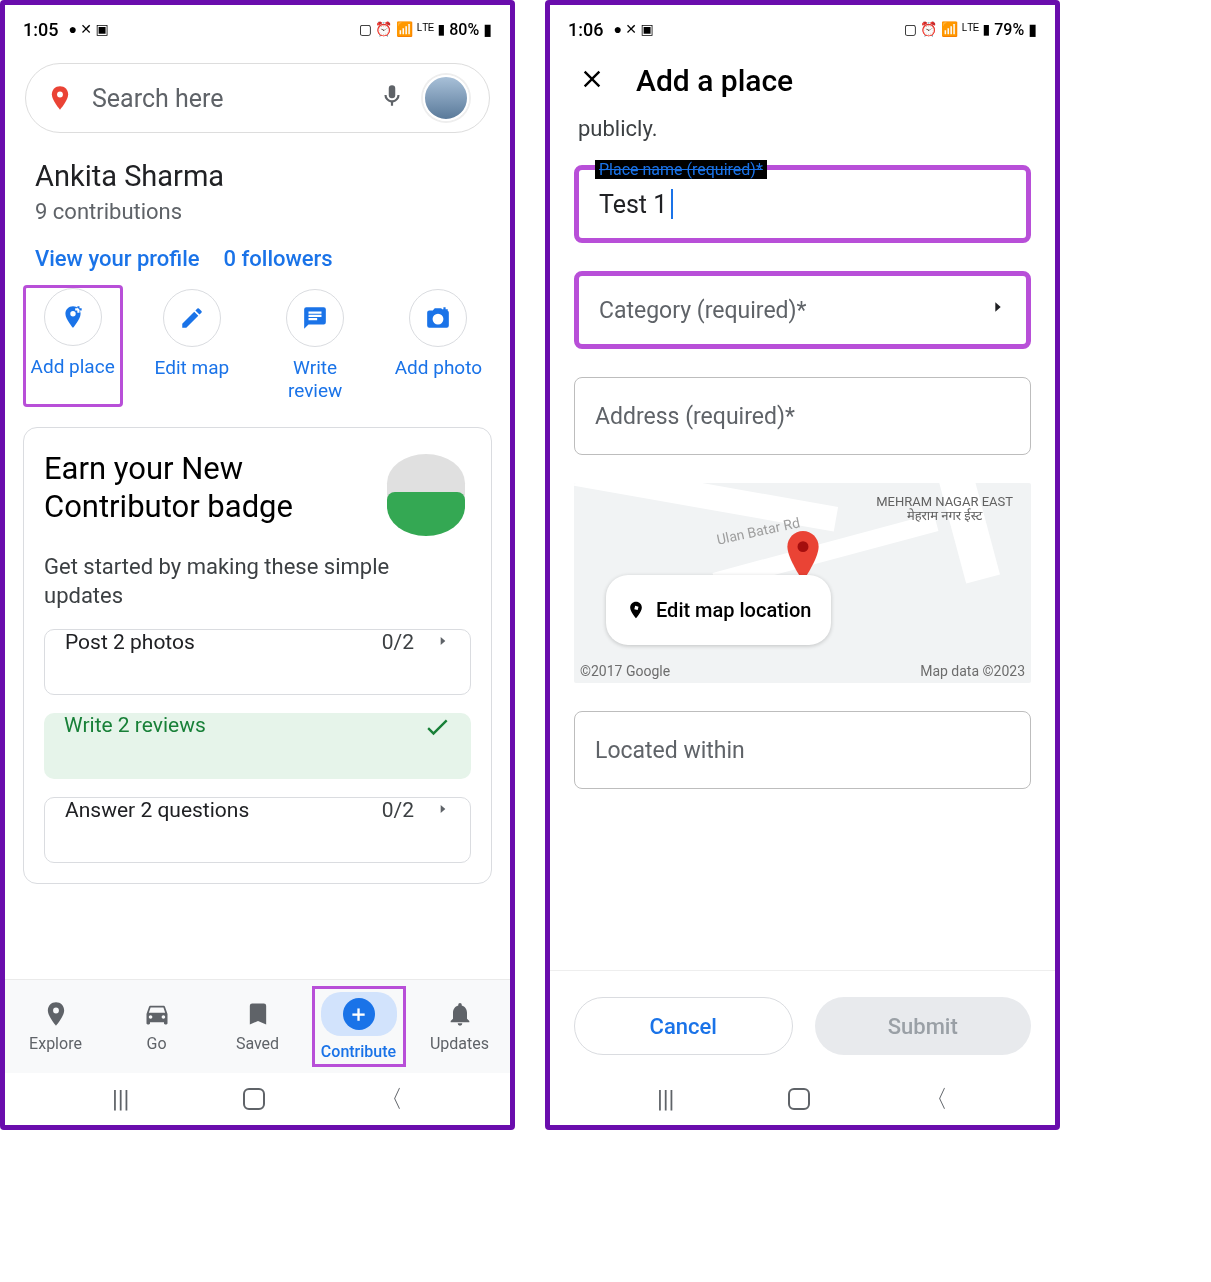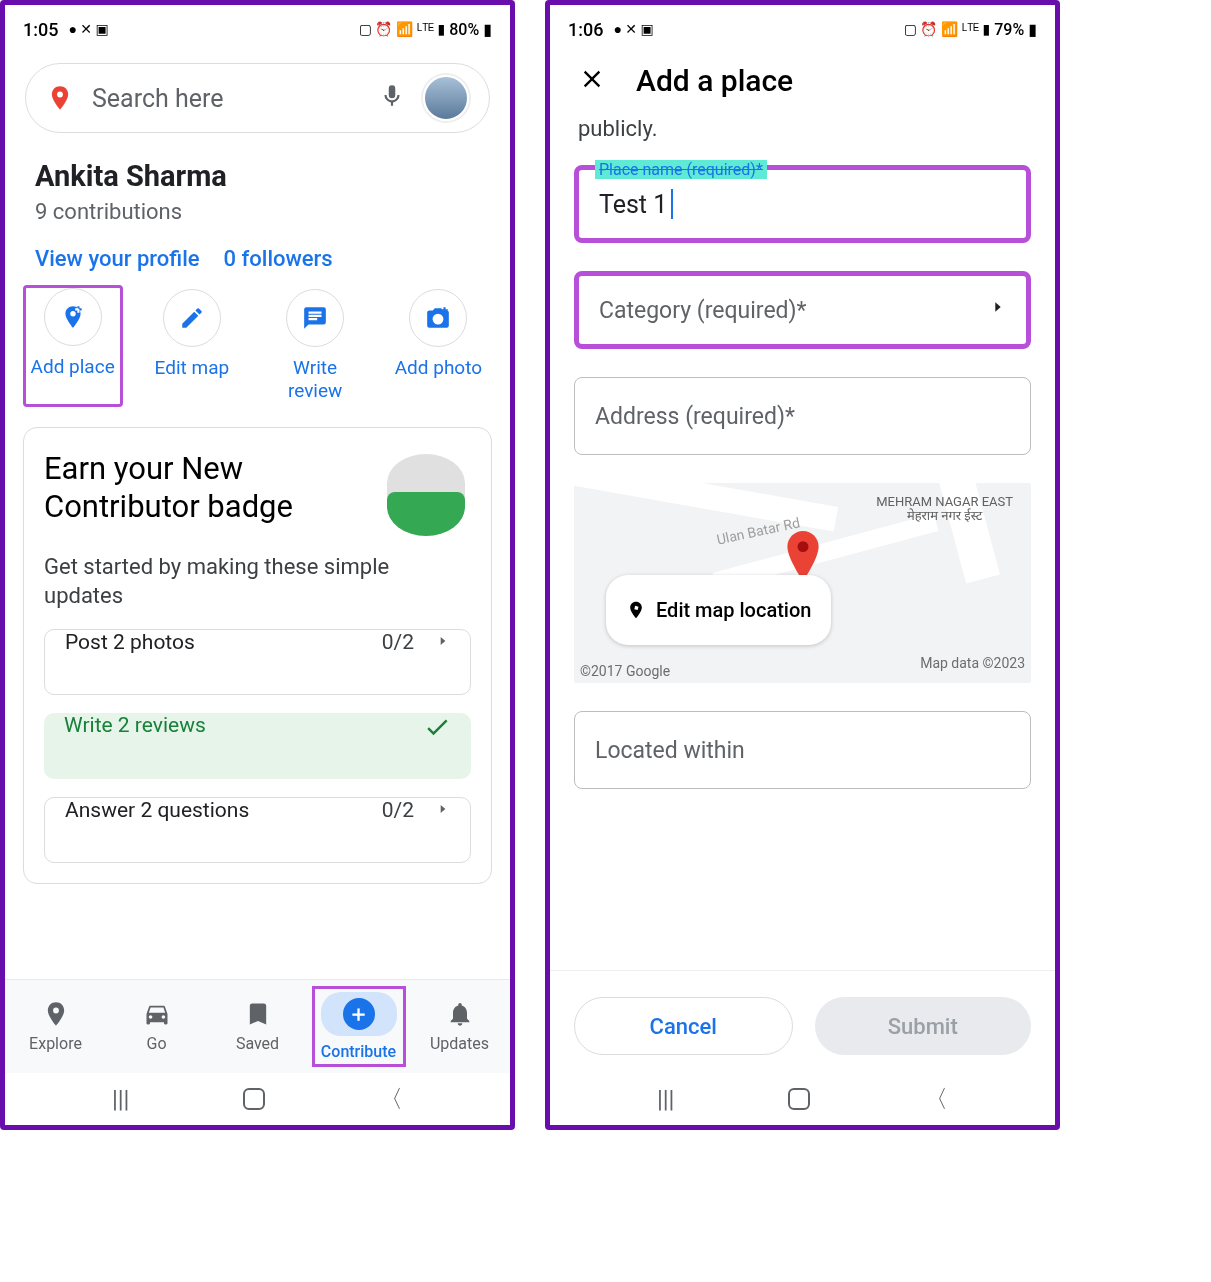--- a/index.html
+++ b/index.html
@@ -9,21 +9,21 @@
   .status-icons { display: flex; gap: 4px; font-size: 16px; align-items: center; }
 
   
   .searchbar { margin: 18px 20px 0; height: 70px; border: 1px solid #ddd; border-radius: 35px; display: flex; align-items: center; padding: 0 20px; gap: 18px; background: #fff; }
   .searchbar .pin-logo { width: 28px; height: 28px; }
   .searchbar-text { flex: 1; font-size: 25px; color: #5f6368; }
   .avatar { width: 46px; height: 46px; border-radius: 50%; background: linear-gradient(#a8c0d8, #5a7a9a); border: 2px solid #fff; box-shadow: 0 0 0 2px #eee; }
   .mic-icon svg { width: 26px; height: 26px; }
 
   .profile-block { padding: 26px 30px 0; }
-  .profile-name { font-size: 29px; font-weight: 700; color: #202124; }
+  .profile-name { font-size: 29px; font-weight: 400; color: #202124; }
   .profile-contrib { font-size: 22px; color: #5f6368; margin-top: 6px; }
   .profile-links { display: flex; gap: 24px; margin-top: 22px; font-size: 22px; color: #1a73e8; font-weight: 500; }
 
   .action-row { display: flex; justify-content: space-around; padding: 18px 10px 0; }
   .action-item { display: flex; flex-direction: column; align-items: center; gap: 10px; width: 100px; text-align: center; }
   .action-circle { width: 58px; height: 58px; border: 1px solid #dadce0; border-radius: 50%; display: flex; align-items: center; justify-content: center; color: #1a73e8; }
   .action-circle svg { width: 26px; height: 26px; }
   .action-label { color: #1a73e8; font-size: 19px; line-height: 1.2; }
   .hl-box { border: 3px solid #b84fd8; border-radius: 4px; padding: 0 4px 4px; margin: -4px; }
 
@@ -53,34 +53,34 @@
   .devbar span { color: #5f6368; font-size: 24px; }
 
   
   .header2 { display: flex; align-items: center; gap: 30px; padding: 18px 28px; }
   .header2 .close svg { width: 28px; height: 28px; }
   .header2 h1 { font-size: 30px; font-weight: 500; }
   .pubtxt { padding: 0 28px 10px; font-size: 22px; color: #3c4043; }
 
   .field { margin: 14px 24px; border: 1px solid #bdbdbd; border-radius: 8px; height: 78px; display: flex; align-items: center; padding: 0 20px; font-size: 23px; color: #5f6368; position: relative; }
   .field.hl { border: 5px solid #b84fd8; }
-  .float-label { position: absolute; top: -10px; left: 16px; background: #5eead4; padding: 0 4px; font-size: 16px; color: #1a73e8; }
+  .float-label { position: absolute; top: -10px; left: 16px; background: #000000; padding: 0 4px; font-size: 16px; color: #1a73e8; }
   .float-label.strike { text-decoration: line-through; }
   .field-val { color: #202124; font-size: 25px; }
   .cursor { border-right: 2px solid #1a73e8; height: 30px; margin-left: 4px; display:inline-block; }
   .field-arrow { margin-left: auto; color: #202124; }
 
   .mapbox { margin: 14px 24px; height: 200px; background: #f1f3f4; border-radius: 2px; position: relative; overflow: hidden; }
   .road { position: absolute; background: #fff; }
   .maptxt { position: absolute; font-size: 14px; color: #9e9e9e; }
   .pin { position: absolute; left: 50%; top: 24%; transform: translateX(-50%); }
   .editloc { position: absolute; left: 32px; bottom: 38px; background: #fff; border-radius: 22px; padding: 23px 20px; display: flex; align-items: center; gap: 10px; font-size: 20px; font-weight: 500; box-shadow: 0 1px 4px rgba(0,0,0,.2); }
   .mapcred { position: absolute; font-size: 14px; color: #6d6d6d; }
   .mapcred.l { left: 6px; bottom: 4px; }
-  .mapcred.r { right: 6px; bottom: 12px; }
+  .mapcred.r { right: 6px; bottom: 4px; }
 
   .btnrow { margin-top: 28px; border-top: 1px solid #eee; display: flex; gap: 22px; padding: 26px 24px 18px; }
   .btn { flex: 1; height: 58px; border-radius: 30px; display: flex; align-items: center; justify-content: center; font-size: 22px; font-weight: 500; }
   .btn.cancel { border: 1px solid #dadce0; color: #1a73e8; background: #fff; }
   .btn.submit { background: #e8eaed; color: #9aa0a6; }
 </style>
 </head>
 <body>
 
 <div class="phone">

